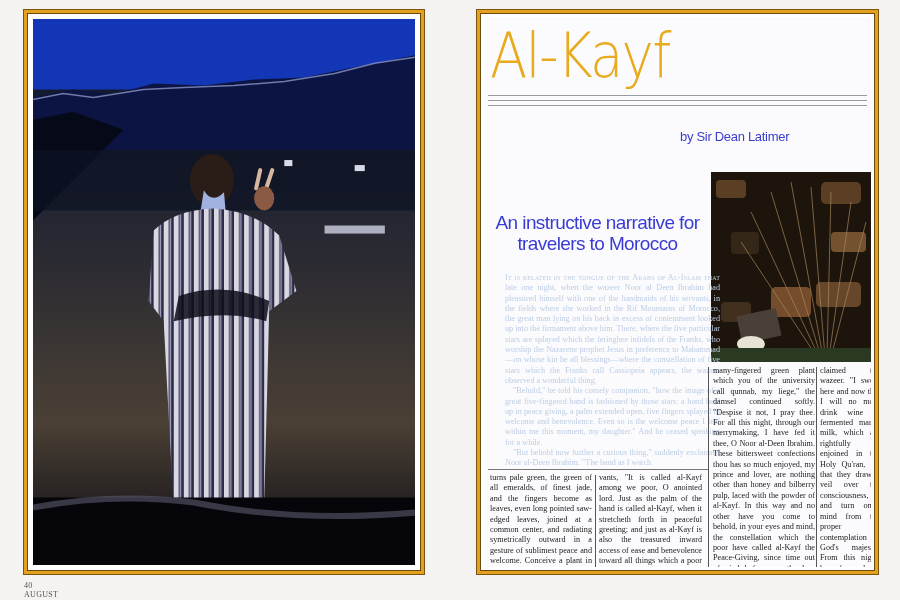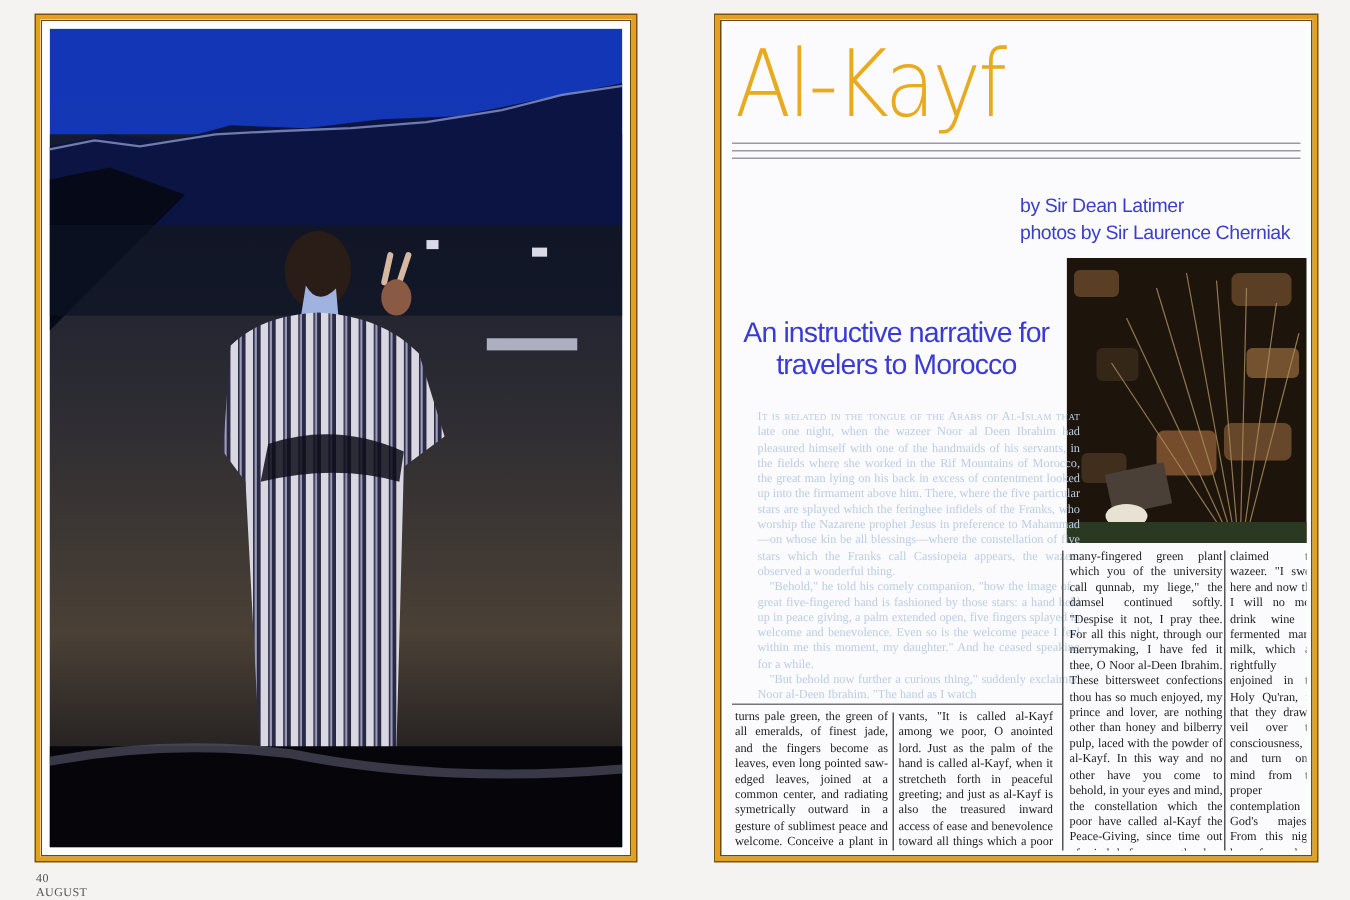--- a/index.html
+++ b/index.html
@@ -136,21 +136,20 @@
 
 <div class="page">
   <div class="frame" id="right-frame">
     <div id="right-content">
       <div id="title">Al-Kayf</div>
       <div class="rule" id="rule1"></div>
       <div class="rule" id="rule2"></div>
       <div class="rule" id="rule3"></div>
 
       <div class="byline" id="byline-author">by Sir Dean Latimer</div>
-      <div class="byline" id="byline-photos">photos by Sir Laurence Cherniak</div>
 
       <div id="photo-right">
         <svg viewBox="0 0 165 190" preserveAspectRatio="none">
           <rect width="165" height="190" fill="#1d140c"></rect>
           <g fill="#6a4a2a" opacity="0.8">
             <rect x="5" y="8" width="30" height="18" rx="4"></rect>
             <rect x="110" y="10" width="40" height="22" rx="5"></rect>
             <rect x="120" y="60" width="35" height="20" rx="4" fill="#8a6238"></rect>
             <rect x="105" y="110" width="45" height="25" rx="5" fill="#7a5432"></rect>
             <rect x="20" y="60" width="28" height="22" rx="4" fill="#3a2c1c"></rect>

